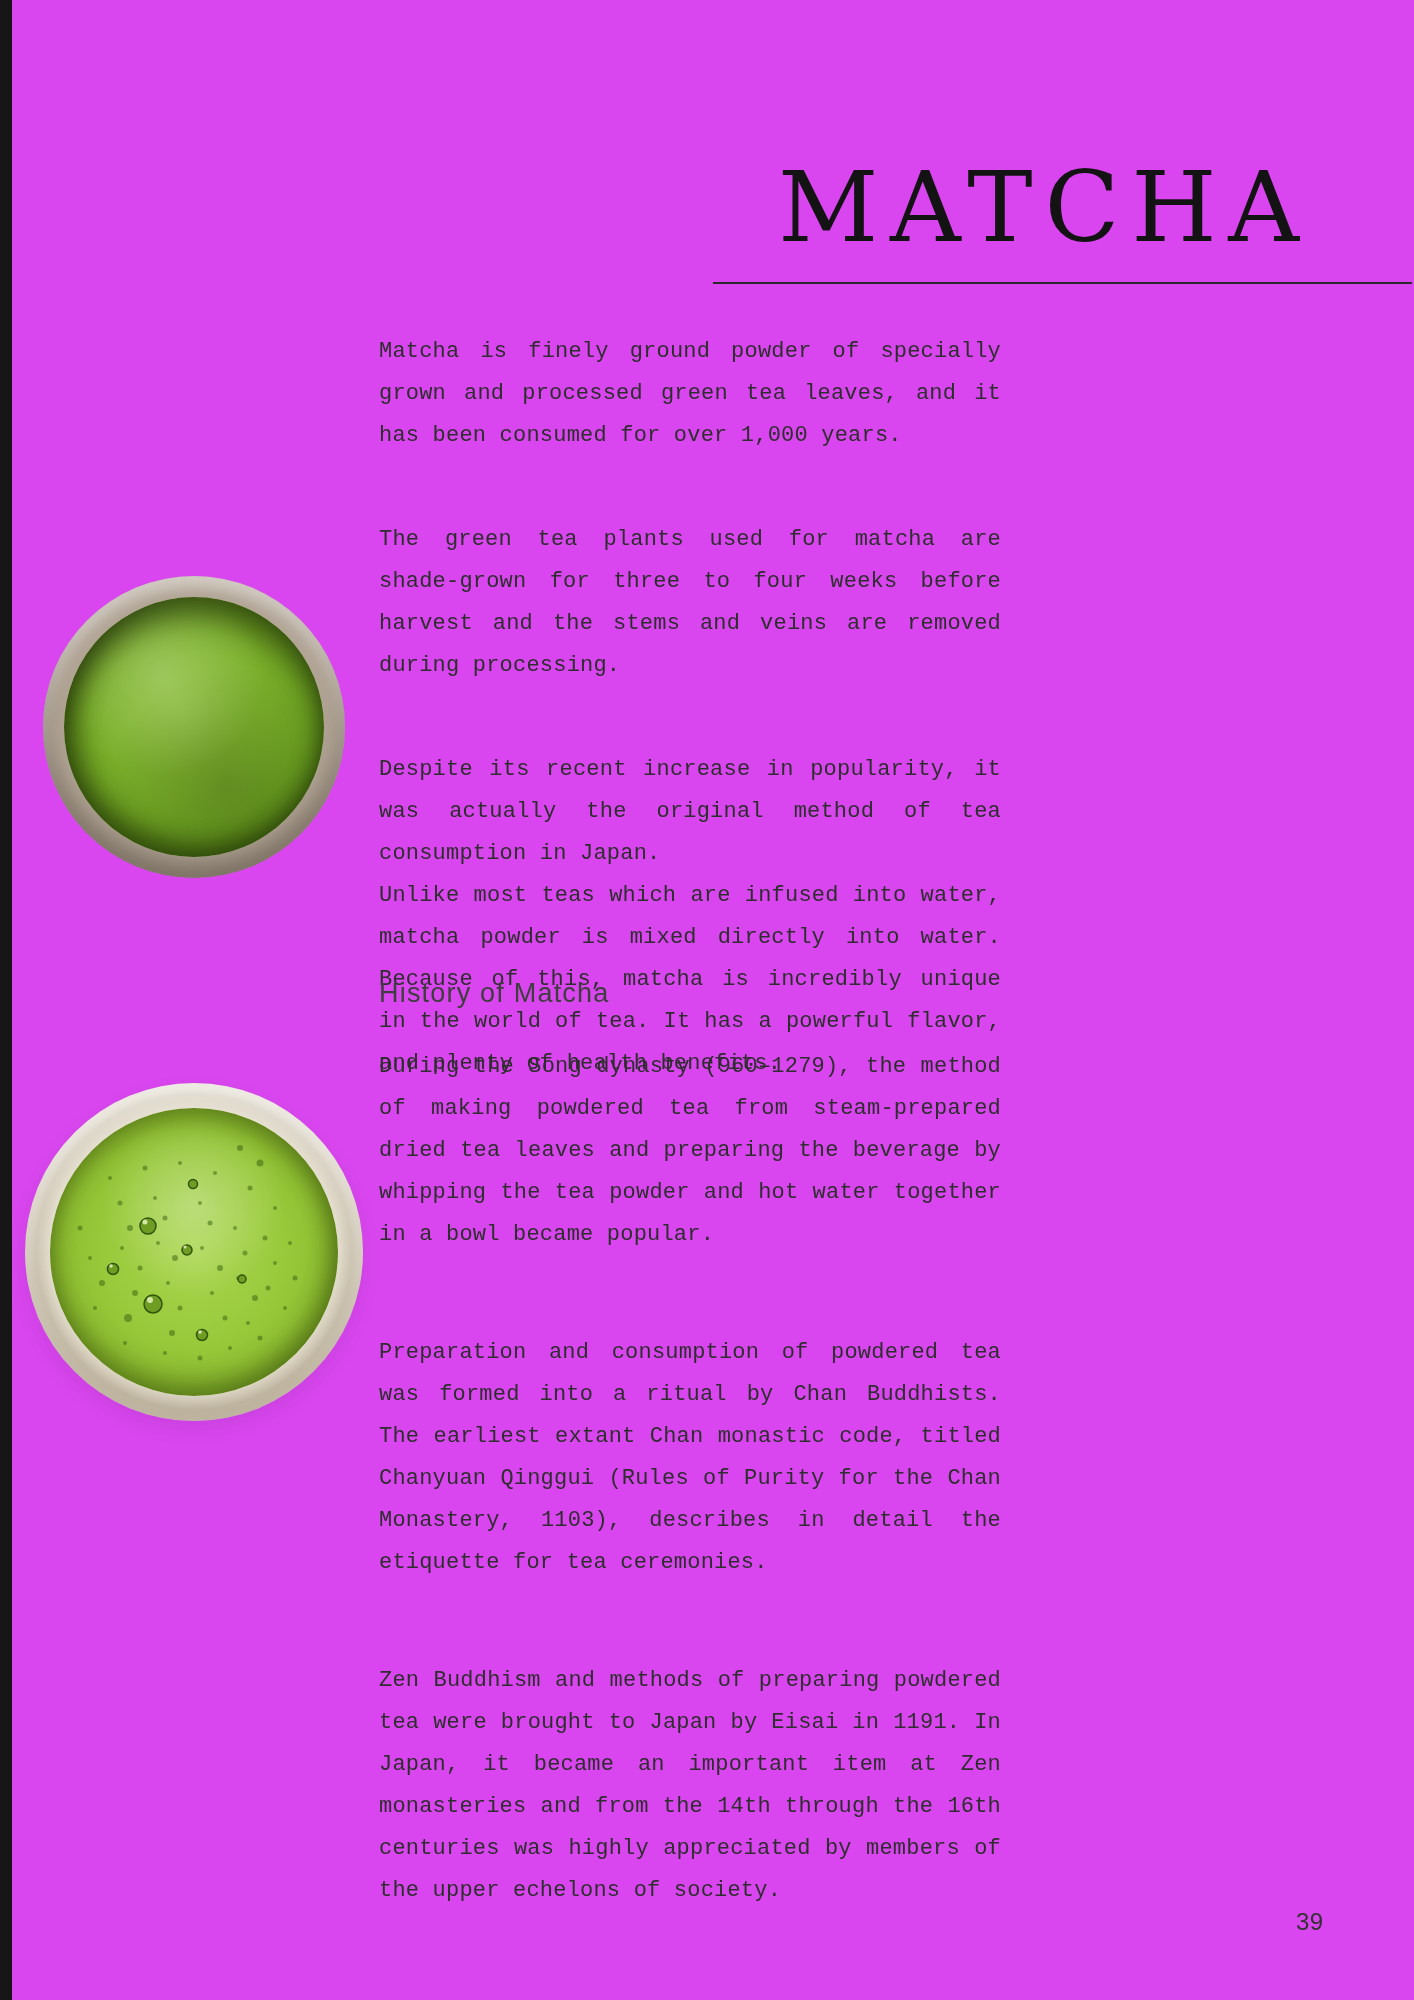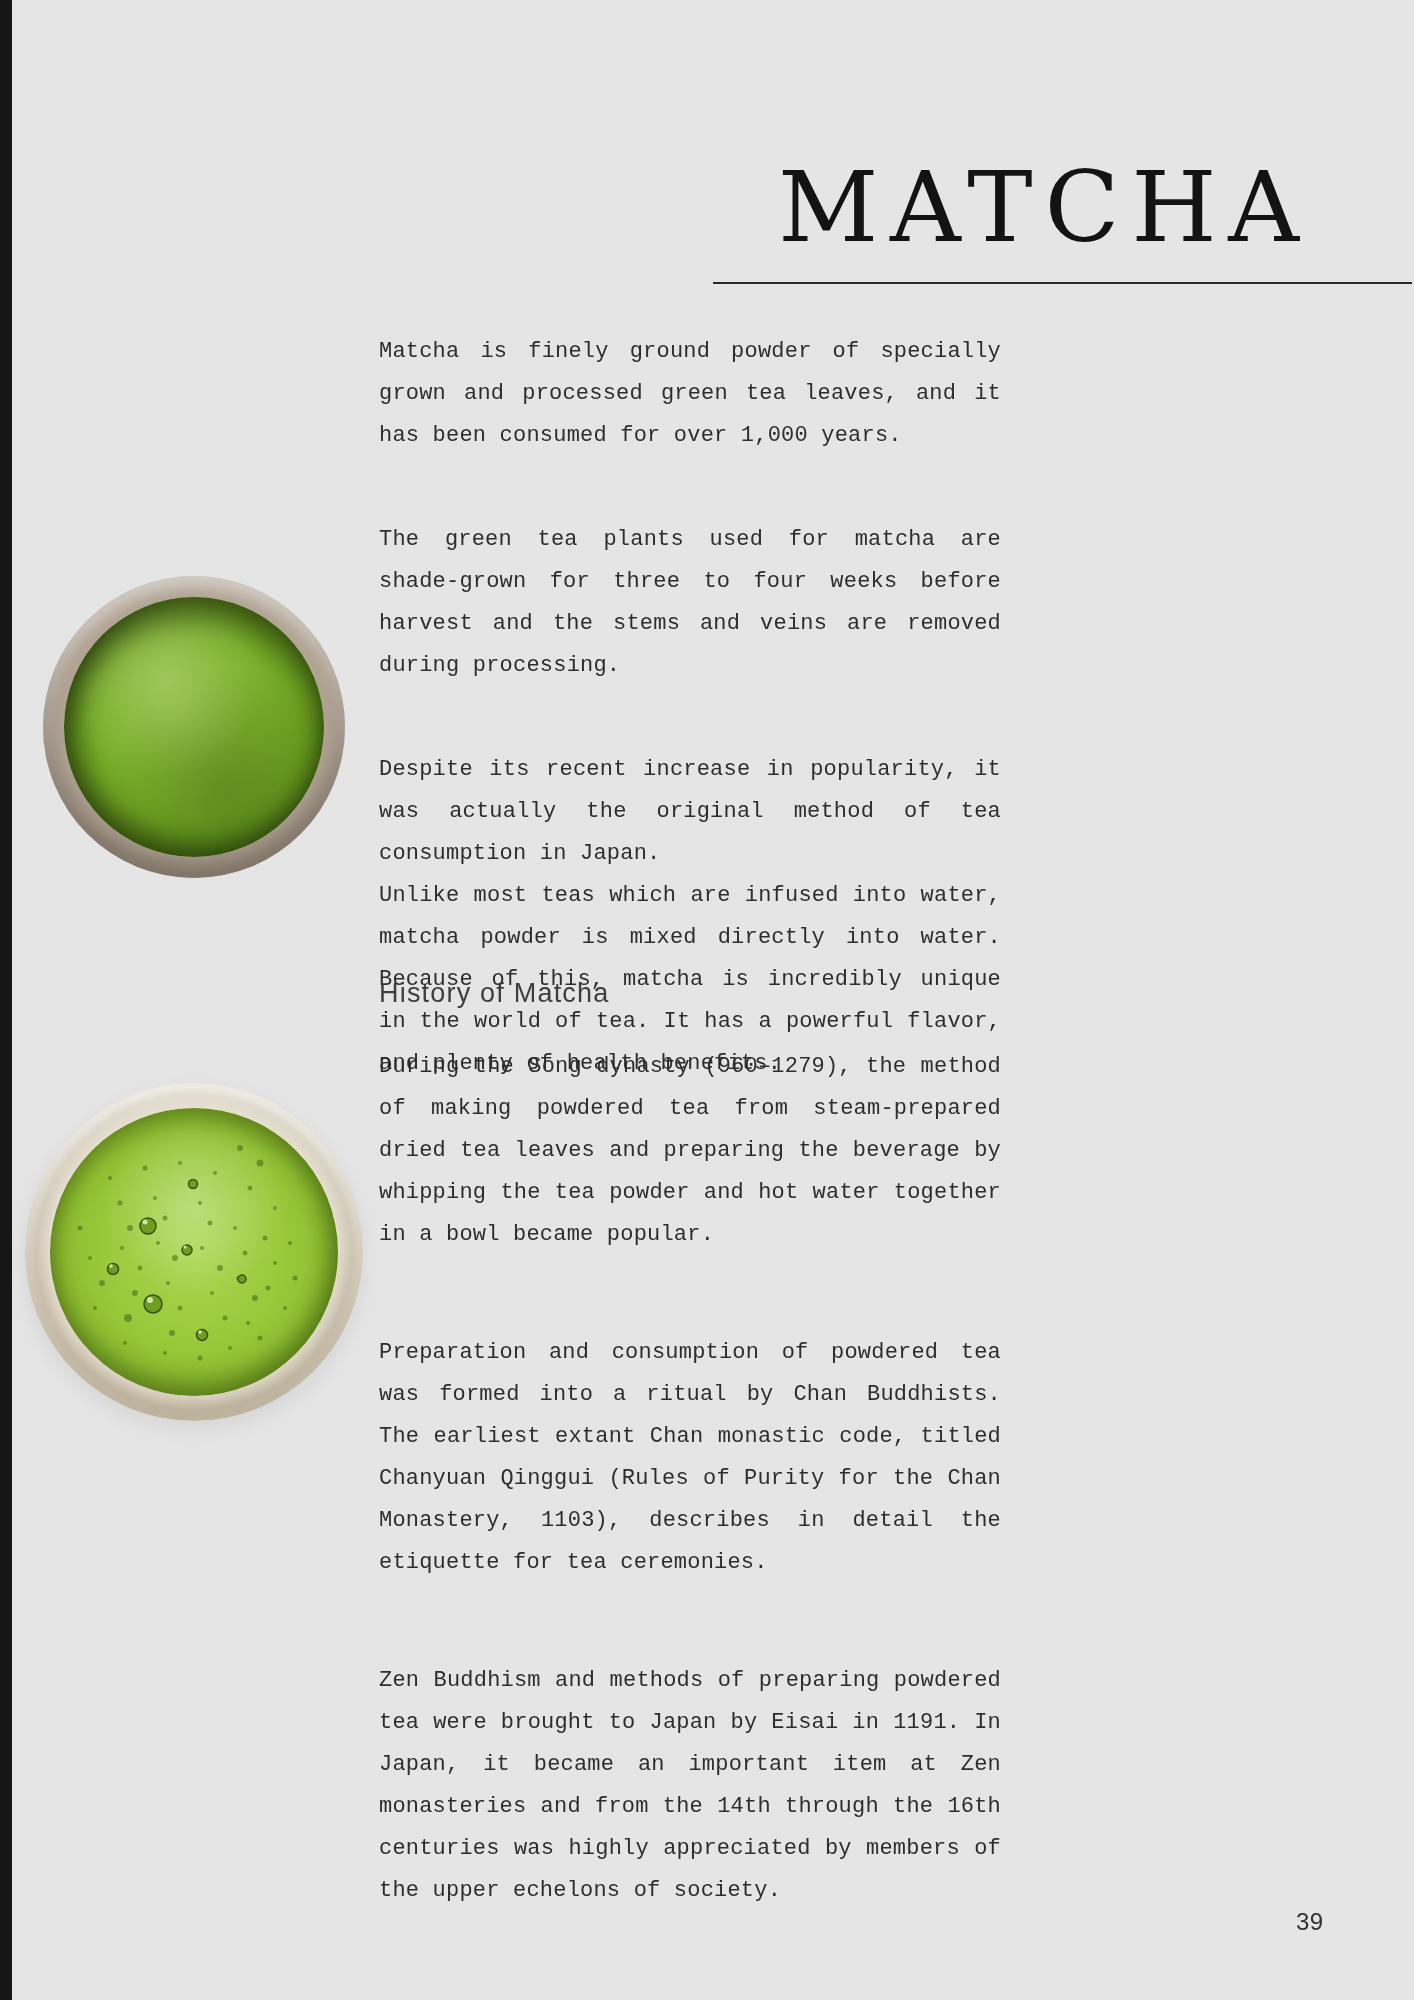--- a/index.html
+++ b/index.html
@@ -1,17 +1,17 @@
 <!DOCTYPE html>
 <html><head>
 <meta charset="utf-8">
 <style>
   html,body{margin:0;padding:0;background:#ffffff;}
   .page{
-    position:relative;width:1414px;height:2000px;background:#e5e5e5;
+    position:relative;width:1414px;height:2000px;background:#d946ef;
     font-family:"Liberation Sans",sans-serif;overflow:hidden;
   }
   .side-bar{
     position:absolute;left:0;top:0;width:12px;height:2000px;background:#161616;
   }
   .title{
     position:absolute;left:778px;top:158px;margin:0;
     font-family:"DejaVu Serif","Liberation Serif",serif;
     font-weight:300;font-size:98px;line-height:1;letter-spacing:0.12em;
     color:#131313;white-space:nowrap;

